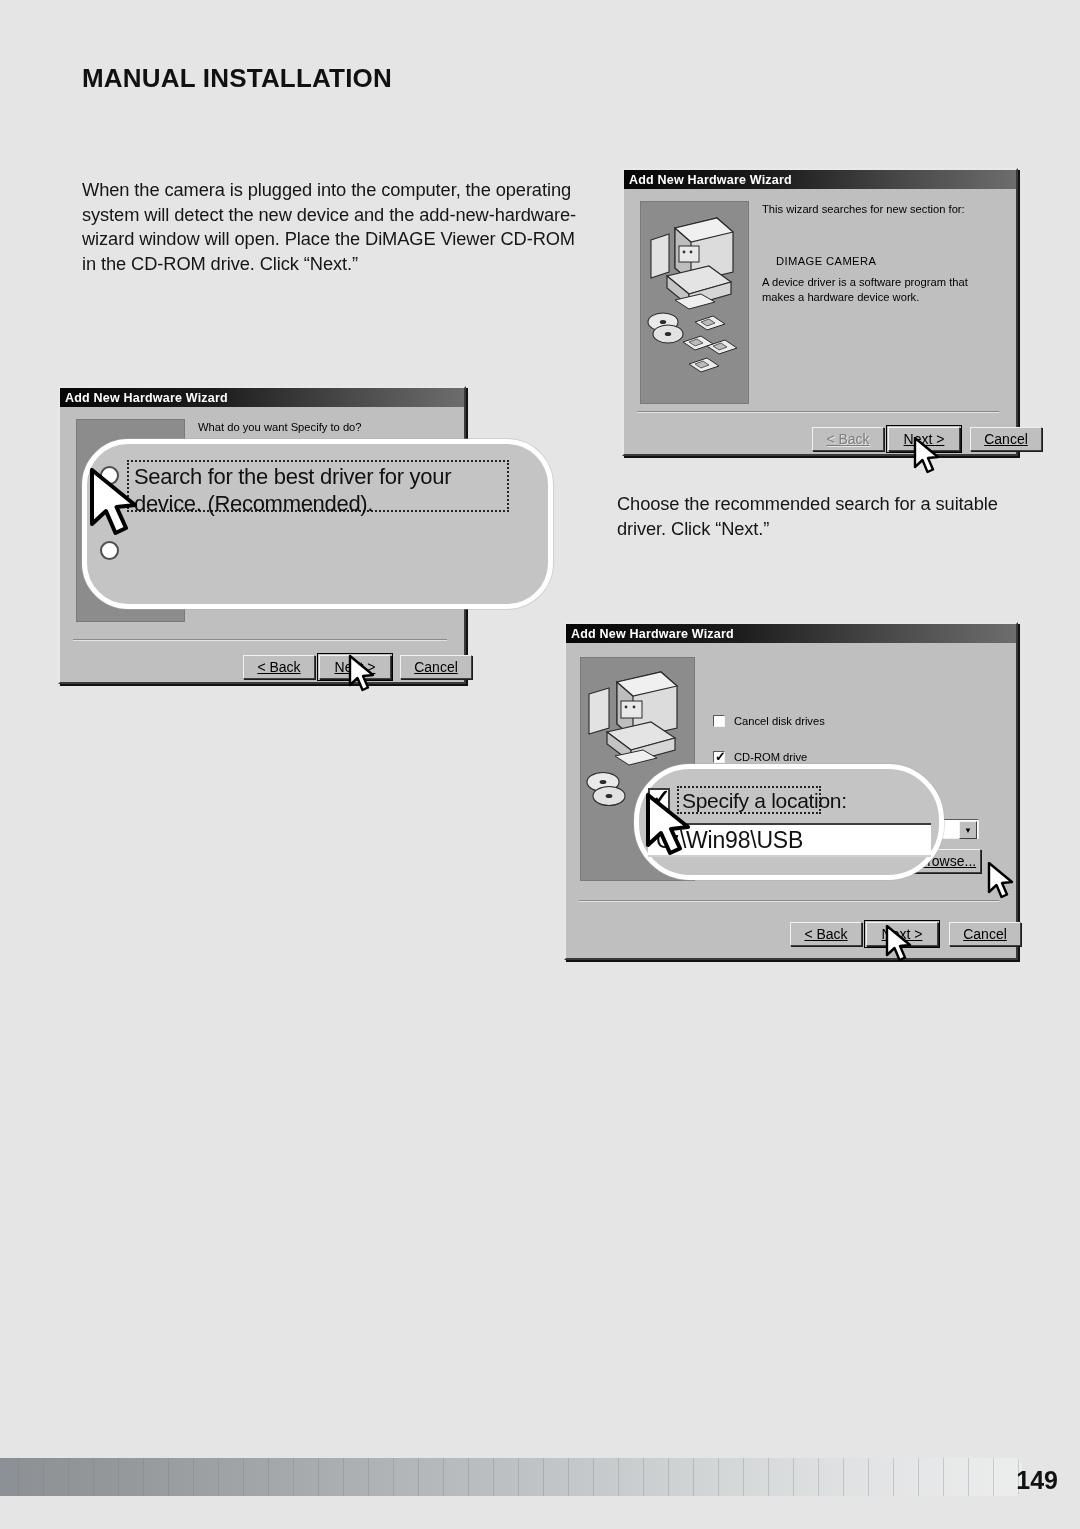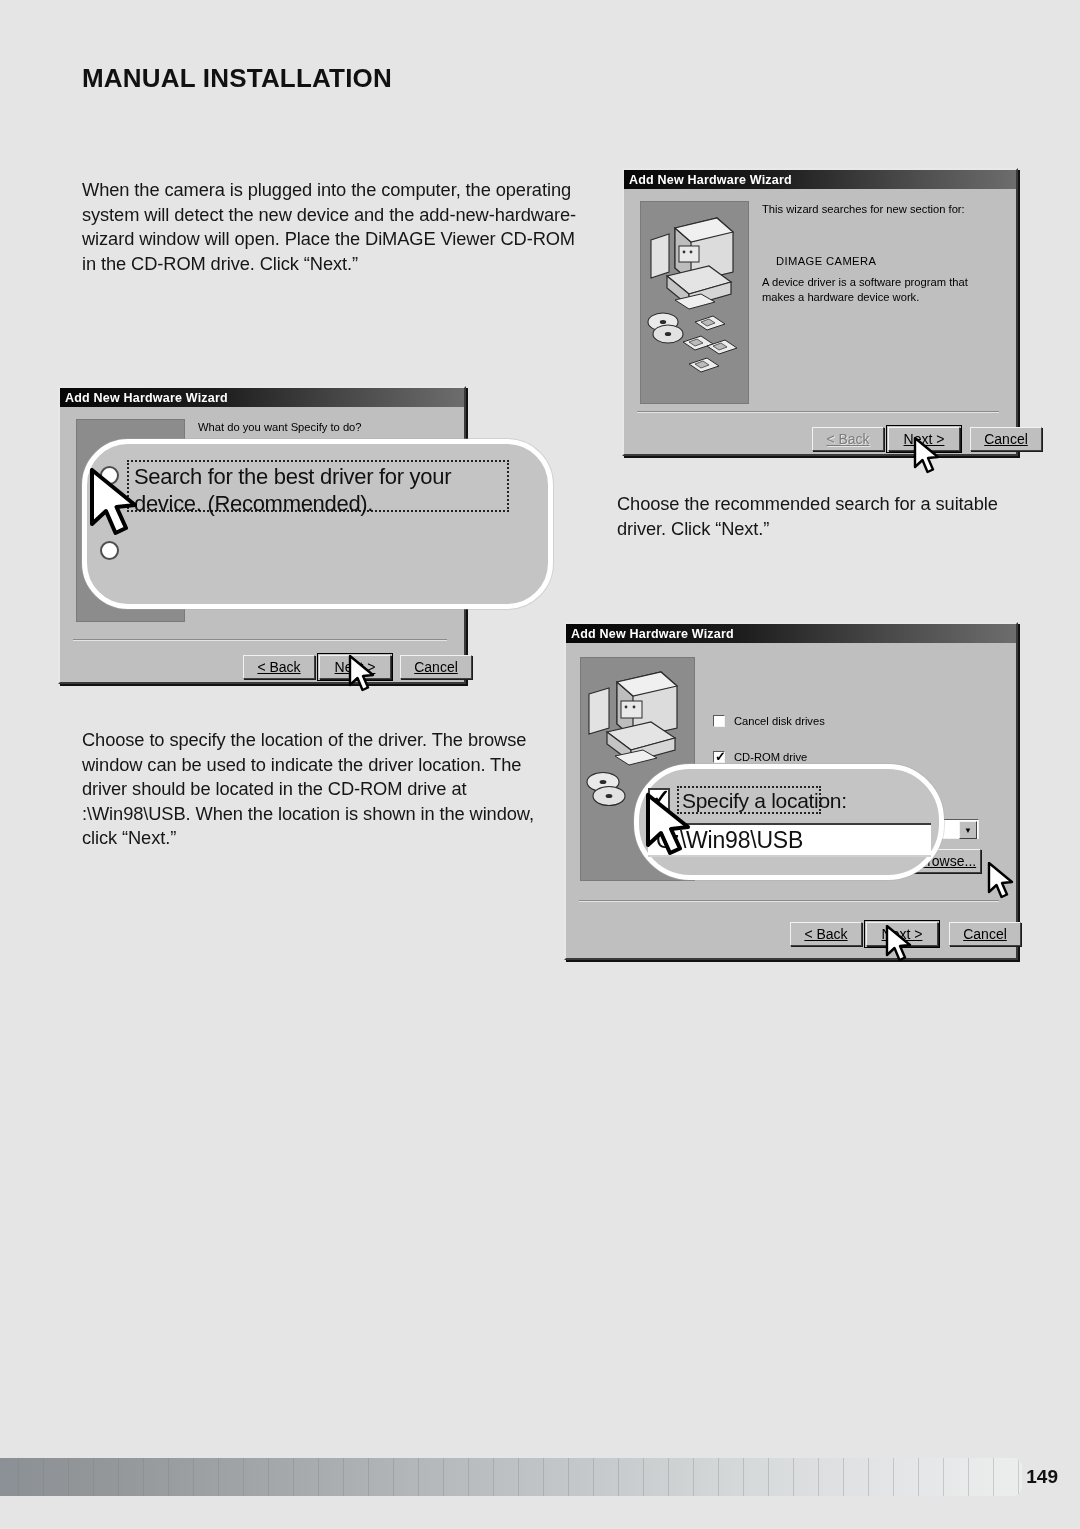--- a/index.html
+++ b/index.html
@@ -64,21 +64,21 @@
         to right,
         rgba(255,255,255,0) 0px,
         rgba(255,255,255,0) 24px,
         rgba(120,125,130,0.30) 24px,
         rgba(120,125,130,0.30) 25px);
   }
   #footer-page-number {
     position: absolute;
     right: 22px;
     top: 1466px;
-    font-size: 19px;
+    font-size: 25px;
     font-weight: bold;
     color: #111;
   }
 
   
   .win-dialog {
     position: absolute;
     background: #bfbfbf;
     border-top: 2px solid #e8e8e8;
     border-left: 2px solid #e8e8e8;
@@ -259,21 +259,20 @@
 
 <div class="page">
 
   <div id="page-title">MANUAL INSTALLATION</div>
 
 
   <div class="body-par" id="par-choose-recommended">Choose the recommended search for a suitable driver. Click “Next.”</div>
 
   <div class="body-par" id="par-plug">When the camera is plugged into the computer, the operating system will detect the new device and the add-new-hardware-wizard window will open. Place the DiMAGE Viewer CD-ROM in the CD-ROM drive. Click “Next.”</div>
 
-  <div class="body-par" id="par-specify">Choose to specify the location of the driver. The browse window can be used to indicate the driver location. The driver should be located in the CD-ROM drive at :\Win98\USB. When the location is shown in the window, click “Next.”</div>
 
   <div class="win-dialog" style="left:622px; top:168px; width:392px; height:284px;">
 
     <div class="win-titlebar">
       <span>Add New Hardware Wizard</span>
     </div>
 
     <div class="win-body" style="height:261px;">
 
       <div class="win-graphic" style="left:16px; top:12px; width:107px; height:201px;">

